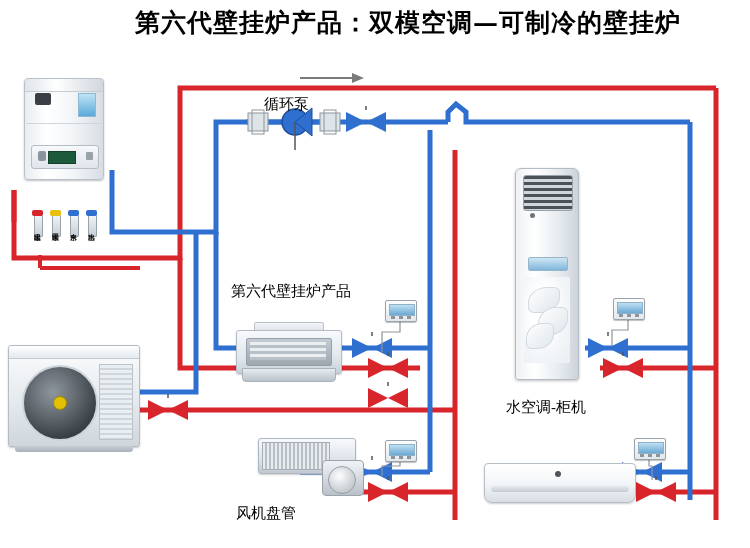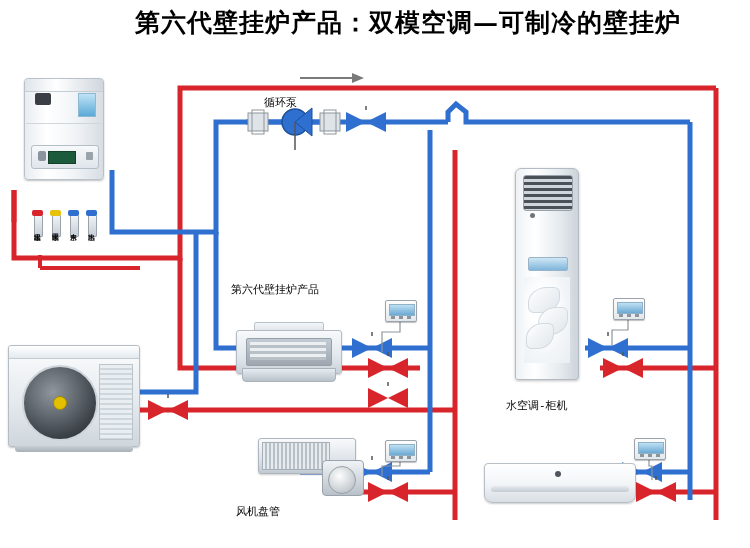--- a/index.html
+++ b/index.html
@@ -7,21 +7,21 @@
   #stage{position:relative;width:750px;height:548px;}
 
   .title{
     position:absolute;left:0;top:6px;width:750px;text-align:center;
     font-family:"DejaVu Serif","Liberation Serif",serif;
     font-weight:bold;font-size:25px;color:#000;letter-spacing:1px;
     white-space:nowrap;
     margin-left:33px;
   }
 
-  .lbl{position:absolute;font-size:11px;color:#000;white-space:nowrap;font-family:Liberation Mono, monospace;}
+  .lbl{position:absolute;font-size:15px;color:#000;white-space:nowrap;font-family:Liberation Serif, serif;}
   .lbl-v{position:absolute;font-size:7px;color:#000;writing-mode:vertical-rl;text-orientation:upright;letter-spacing:0px;}
 
   svg{position:absolute;left:0;top:0;}
 
   
   .boiler{position:absolute;left:24px;top:78px;width:78px;height:100px;border-radius:4px;
      background:linear-gradient(90deg,#e9edf1 0%,#ffffff 28%,#f2f5f8 62%,#d7dde3 100%);
      border:1px solid #b9c2ca;box-shadow:0 1px 2px rgba(0,0,0,.25);}
   .boiler-top{position:absolute;left:0;top:0;width:100%;height:12px;background:linear-gradient(90deg,#dfe5ea,#ffffff 40%,#cfd6dd);border-bottom:1px solid #c6ced5;border-radius:4px 4px 0 0;}
   .boiler-logo{position:absolute;left:10px;top:14px;width:16px;height:12px;background:#3a3f45;border-radius:2px;}

